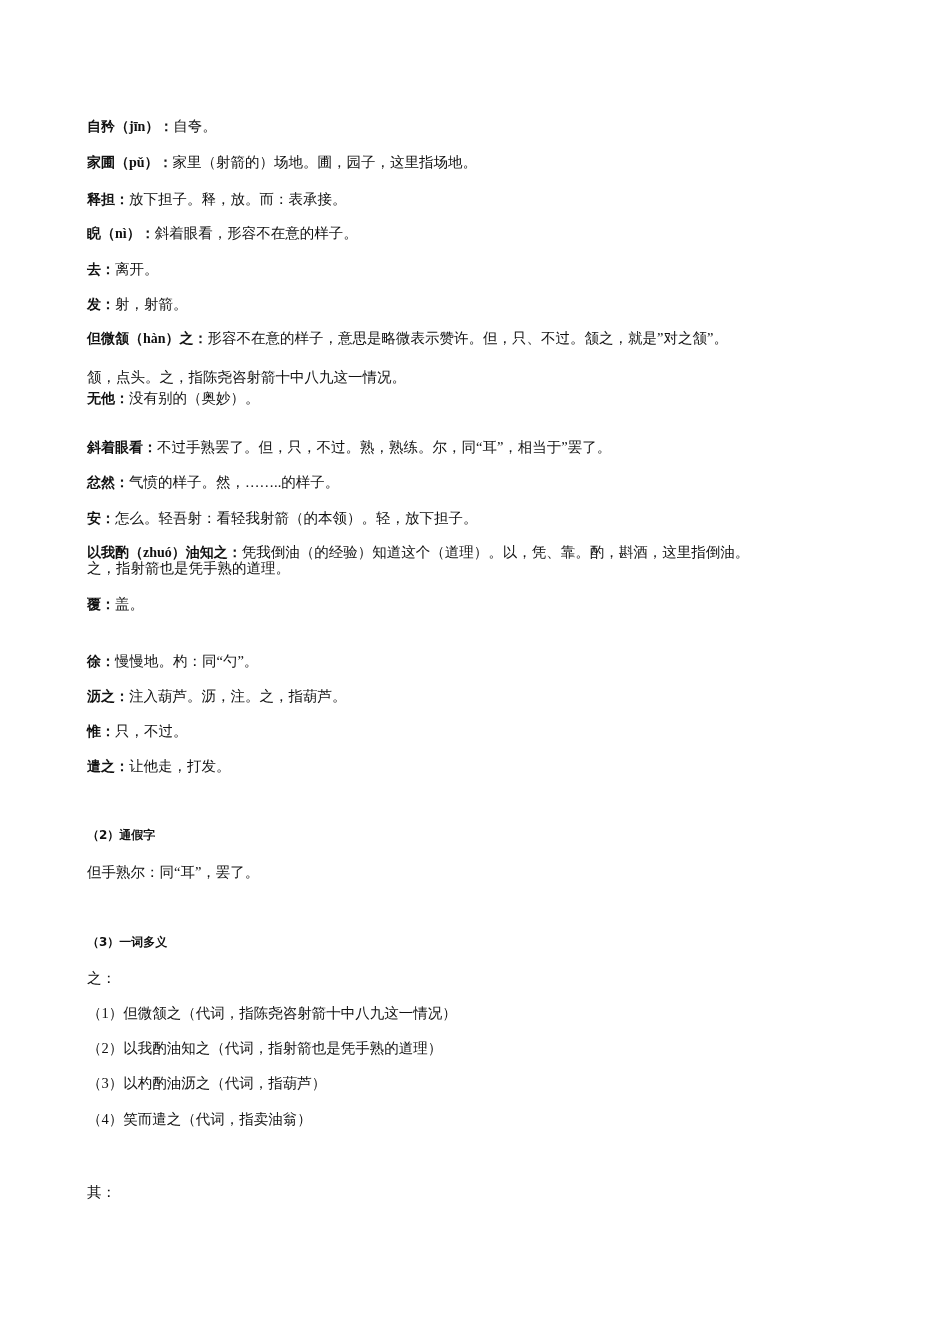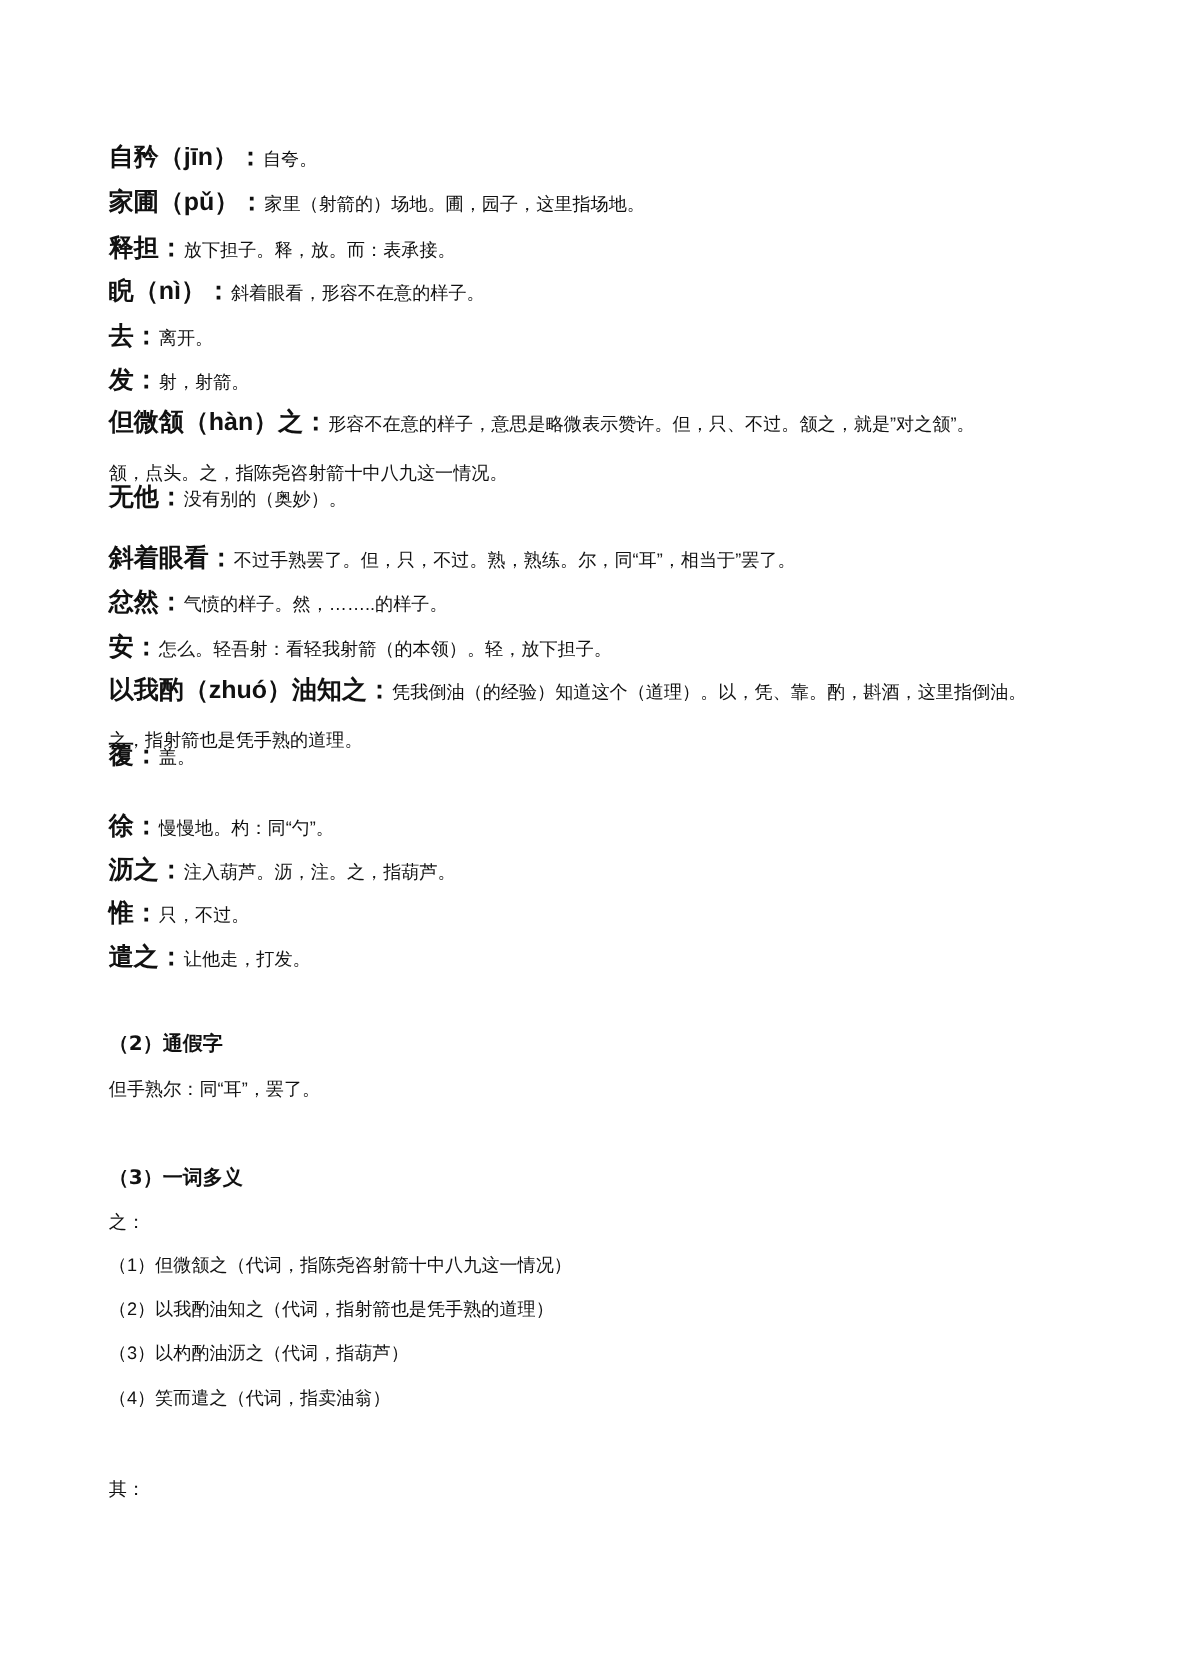--- a/index.html
+++ b/index.html
@@ -1,42 +1,42 @@
 <!DOCTYPE html>
 <html><head>
 <meta charset="utf-8">
 <style>
   html, body { margin: 0; padding: 0; background: #ffffff; }
   body { width: 950px; height: 1344px; position: relative; overflow: hidden;
          font-family: "DejaVu Serif", "Liberation Serif", serif; color: #111; }
   .page { position: absolute; left: 87px; top: 0; width: 790px; }
   .line { position: absolute; left: 0; white-space: nowrap; font-size: 14.5px; line-height: 20px; }
-  .term { font-family: Liberation Sans, sans-serif; font-weight: bold; font-size: 20px; }
-  .def { font-family: Liberation Sans, sans-serif; }
-  .heading { font-family: "DejaVu Sans", "Liberation Sans", sans-serif; font-weight: bold; font-size: 16px; }
+  .term { font-family: Liberation Serif, serif; font-weight: bold; font-size: 14px; }
+  .def { font-family: Liberation Serif, serif; }
+  .heading { font-family: "DejaVu Sans", "Liberation Sans", sans-serif; font-weight: bold; font-size: 12px; }
 </style>
 </head>
 <body>
 
 <div class="page">
 
   <div class="line" style="top:116px"><span class="term">自矜（jīn）：</span><span class="def">自夸。</span></div>
   <div class="line" style="top:152px"><span class="term">家圃（pǔ）：</span><span class="def">家里（射箭的）场地。圃，园子，这里指场地。</span></div>
   <div class="line" style="top:189px"><span class="term">释担：</span><span class="def">放下担子。释，放。而：表承接。</span></div>
   <div class="line" style="top:223px"><span class="term">睨（nì）：</span><span class="def">斜着眼看，形容不在意的样子。</span></div>
   <div class="line" style="top:259px"><span class="term">去：</span><span class="def">离开。</span></div>
   <div class="line" style="top:294px"><span class="term">发：</span><span class="def">射，射箭。</span></div>
   <div class="line" style="top:328px"><span class="term">但微颔（hàn）之：</span><span class="def">形容不在意的样子，意思是略微表示赞许。但，只、不过。颔之，就是”对之颔”。</span></div>
   <div class="line" style="top:367px"><span class="term"></span><span class="def">颔，点头。之，指陈尧咨射箭十中八九这一情况。</span></div>
   <div class="line" style="top:388px"><span class="term">无他：</span><span class="def">没有别的（奥妙）。</span></div>
   <div class="line" style="top:437px"><span class="term">斜着眼看：</span><span class="def">不过手熟罢了。但，只，不过。熟，熟练。尔，同“耳”，相当于”罢了。</span></div>
   <div class="line" style="top:472px"><span class="term">忿然：</span><span class="def">气愤的样子。然，……..的样子。</span></div>
   <div class="line" style="top:508px"><span class="term">安：</span><span class="def">怎么。轻吾射：看轻我射箭（的本领）。轻，放下担子。</span></div>
   <div class="line" style="top:542px"><span class="term">以我酌（zhuó）油知之：</span><span class="def">凭我倒油（的经验）知道这个（道理）。以，凭、靠。酌，斟酒，这里指倒油。</span></div>
-  <div class="line" style="top:581px"><span class="term"></span><span class="def">之，指射箭也是凭手熟的道理。</span></div>
+  <div class="line" style="top:558px"><span class="term"></span><span class="def">之，指射箭也是凭手熟的道理。</span></div>
   <div class="line" style="top:594px"><span class="term">覆：</span><span class="def">盖。</span></div>
   <div class="line" style="top:651px"><span class="term">徐：</span><span class="def">慢慢地。杓：同“勺”。</span></div>
   <div class="line" style="top:686px"><span class="term">沥之：</span><span class="def">注入葫芦。沥，注。之，指葫芦。</span></div>
   <div class="line" style="top:721px"><span class="term">惟：</span><span class="def">只，不过。</span></div>
   <div class="line" style="top:756px"><span class="term">遣之：</span><span class="def">让他走，打发。</span></div>
 
   <div class="line heading" style="top:825px">（2）通假字</div>
   <div class="line def" style="top:862px">但手熟尔：同“耳”，罢了。</div>
 
   <div class="line heading" style="top:932px">（3）一词多义</div>

